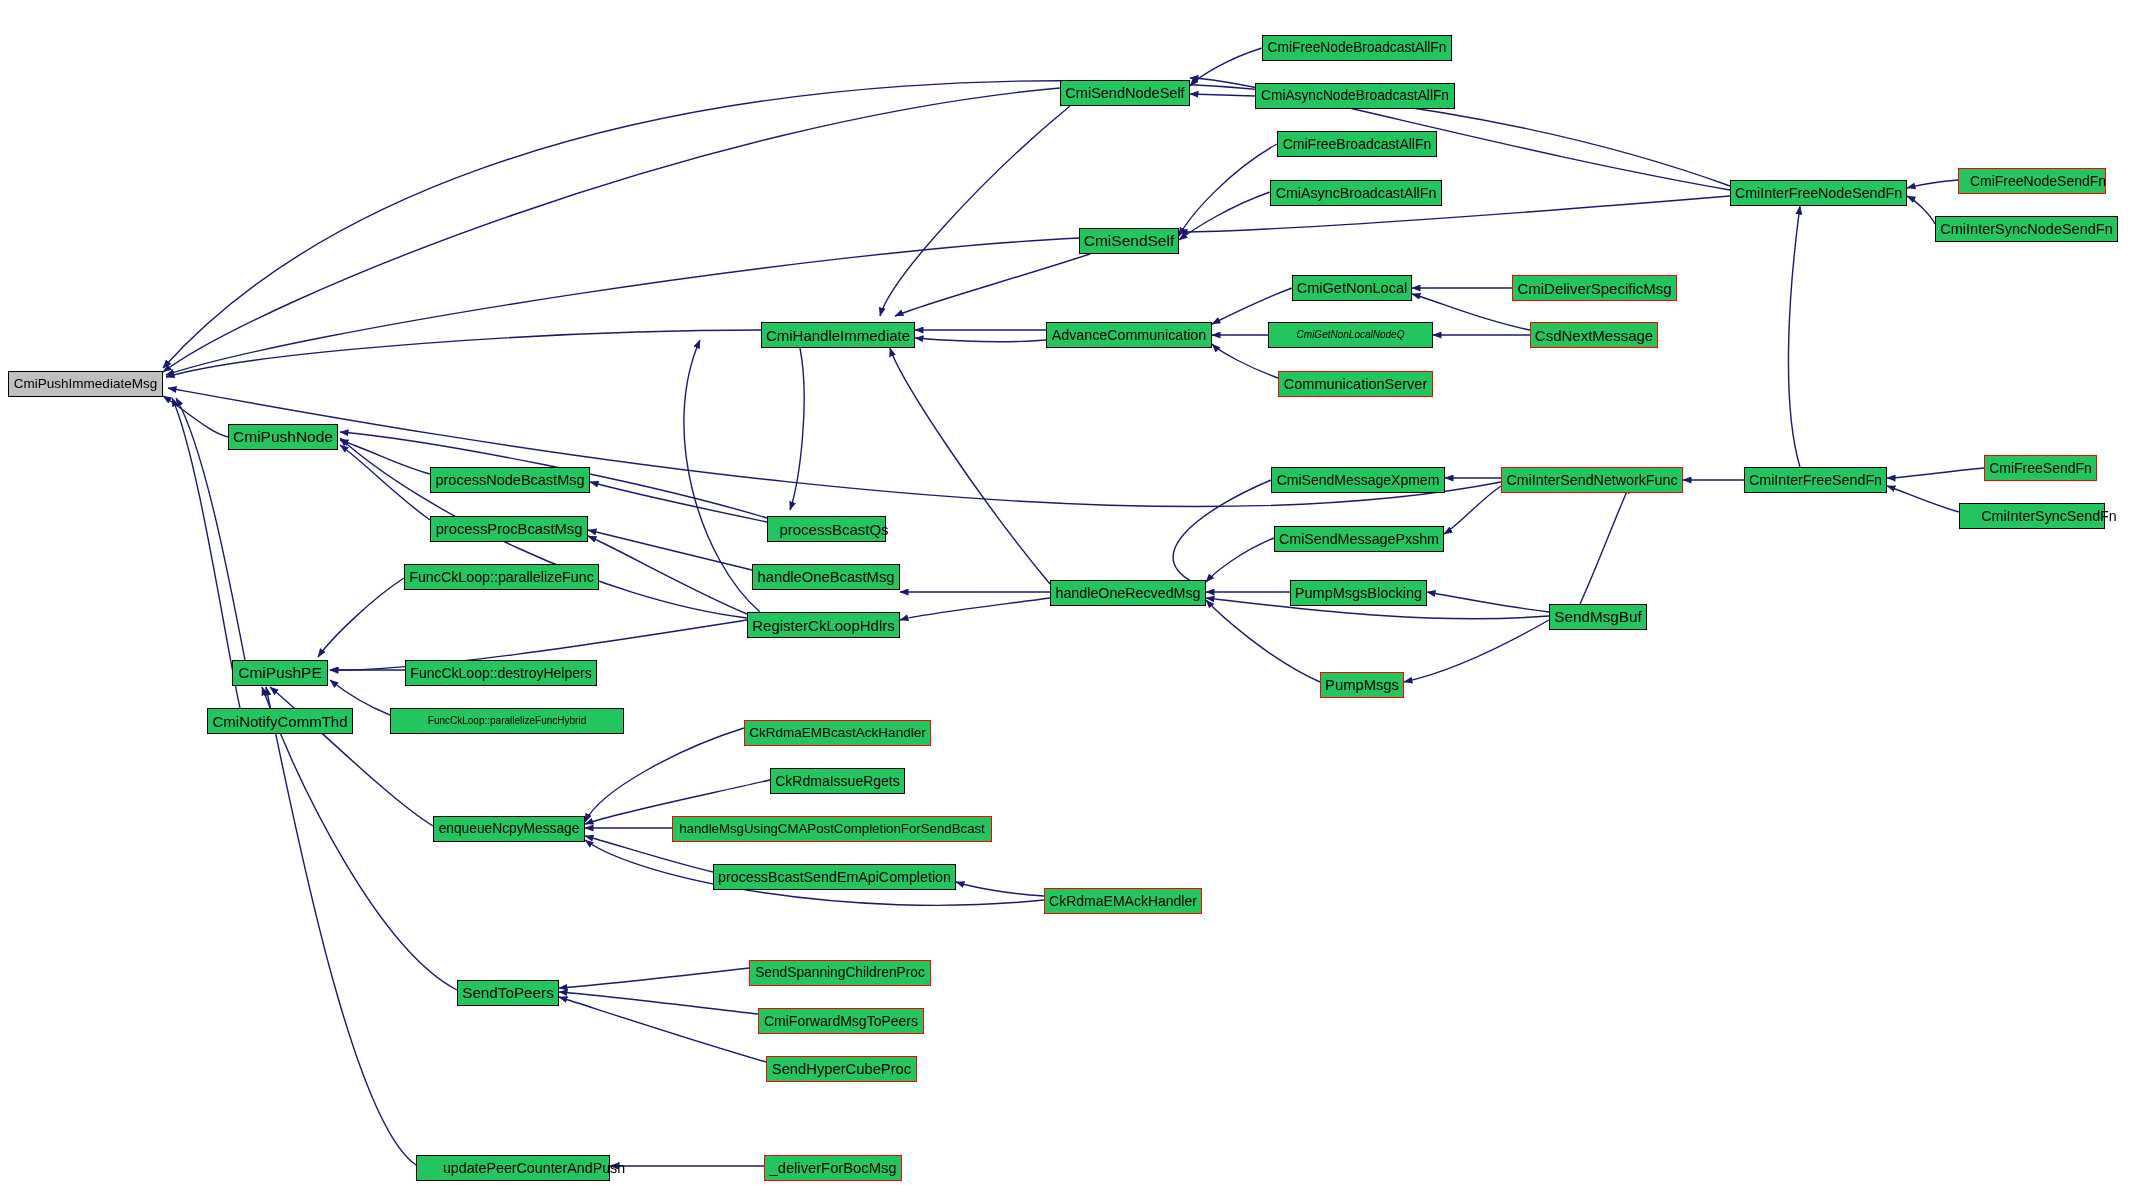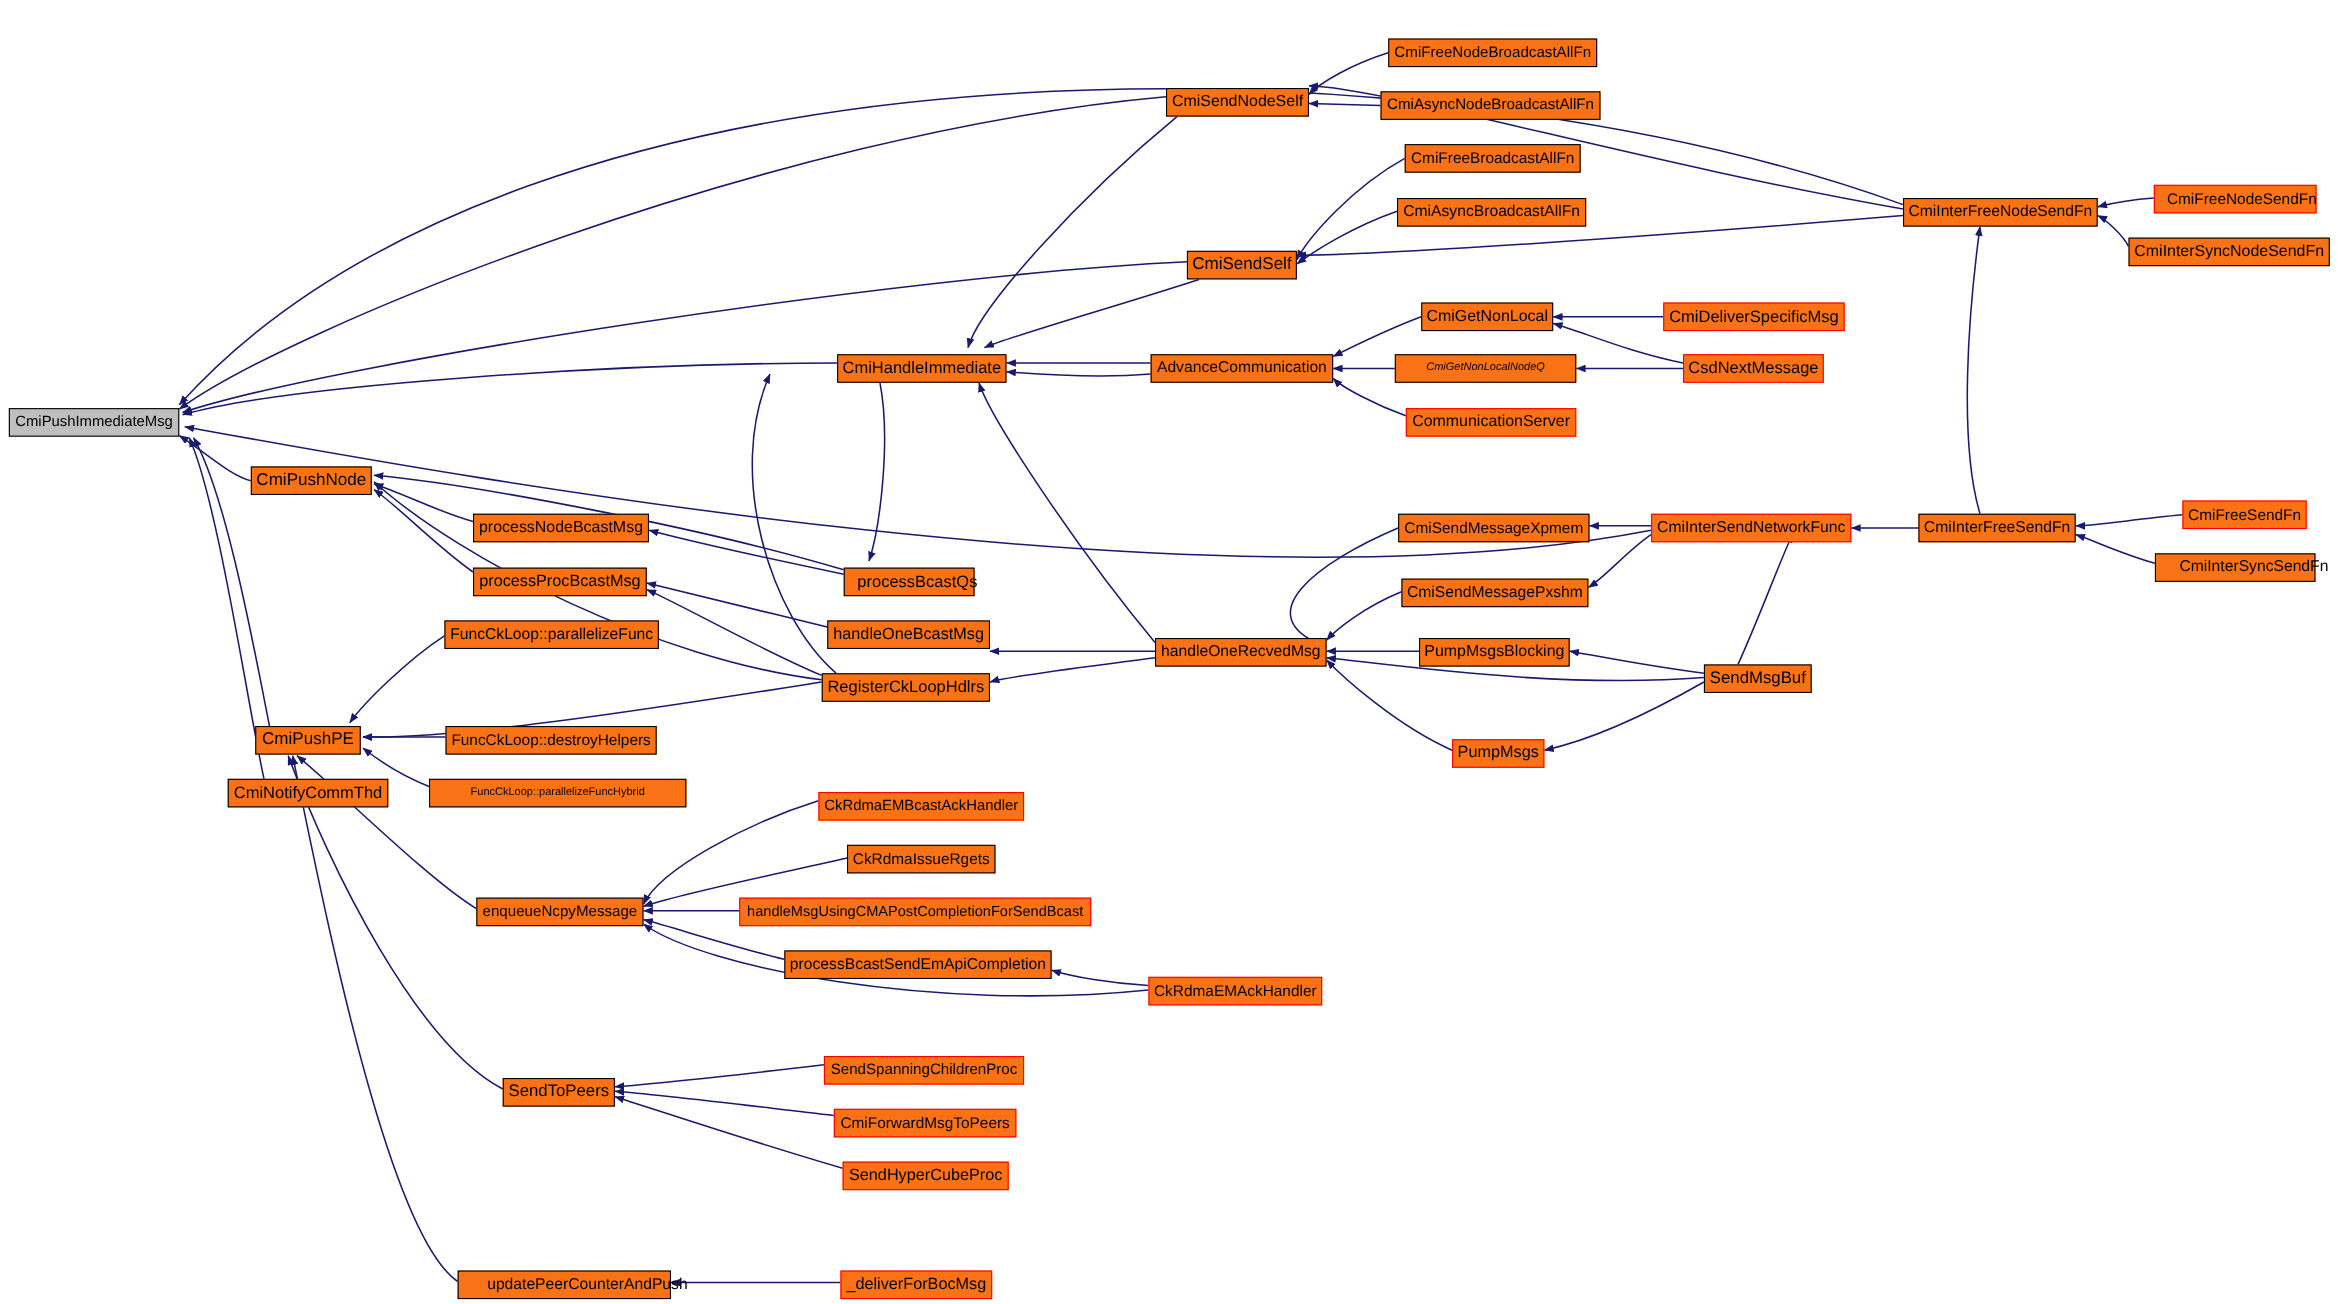--- a/index.html
+++ b/index.html
@@ -27,21 +27,21 @@
     position: absolute;
     left: 0;
     top: 0;
     width: 2131px;
     height: 1185px;
   }
   .gnode {
     position: absolute;
     box-sizing: border-box;
     border: 1px solid #000000;
-    background: #f97316;
+    background: #22c55e;
     color: #000000;
     font-size: 15.5px;
     line-height: 1;
     display: flex;
     align-items: center;
     justify-content: center;
     white-space: nowrap;
     letter-spacing: 0px;
     padding: 0 6px;
   }

